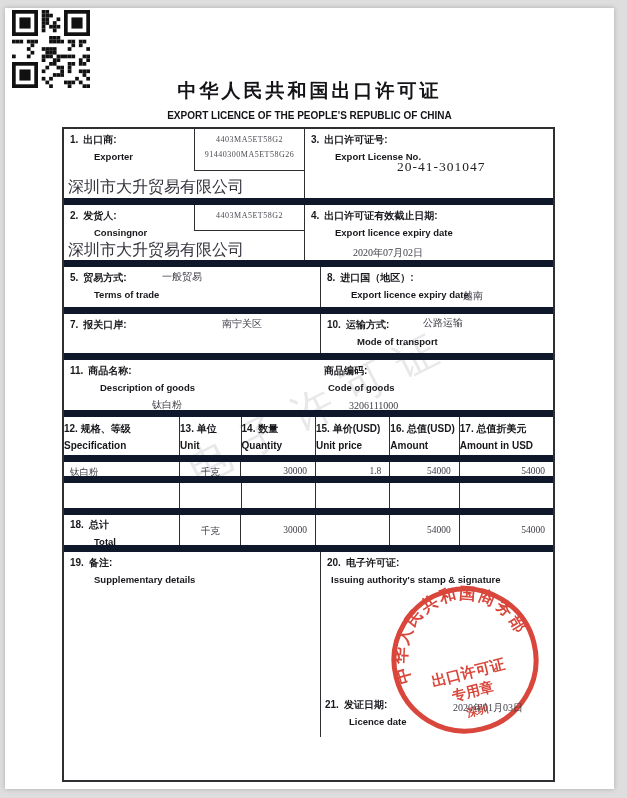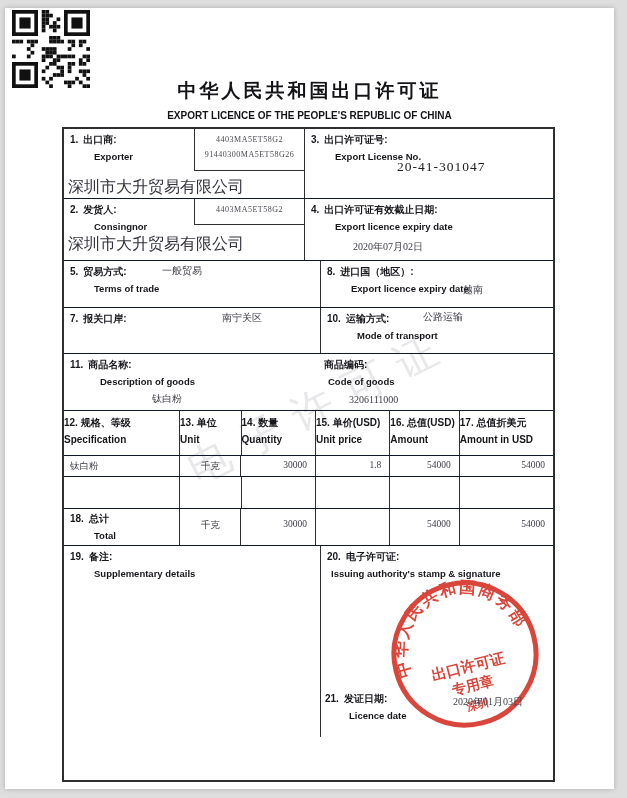--- a/index.html
+++ b/index.html
@@ -11,21 +11,21 @@
   .qr { position:absolute; left:4px; top:2px; }
   .title { position:absolute; left:0; top:70px; width:100%; text-align:center;
            font-size:19px; font-weight:bold; letter-spacing:3px; color:#141418; }
   .subtitle { position:absolute; left:0; top:102px; width:100%; text-align:center;
               font-size:10px; font-weight:bold; color:#141418; }
   .watermark { position:absolute; left:95px; top:370px; width:440px; text-align:center;
                font-size:42px; letter-spacing:16px; color:rgba(140,140,150,.20);
                transform:rotate(-27deg); pointer-events:none; z-index:1; }
   .tbl { position:absolute; left:57px; top:119px; width:493px; height:655px;
          border:2px solid #2e2e33; z-index:2; }
-  .row { display:flex; width:100%; border-top:1px solid #0f172a; }
+  .row { display:flex; width:100%; border-top:7px solid #0f172a; }
   .row:first-child { border-top:none; }
   .cell { position:relative; border-left:1px solid #2e2e33; height:100%; }
   .cell:first-child { border-left:none; }
   .fld { padding:4px 0 0 6px; font-size:10px; color:#17171c; }
   .num { font-weight:bold; margin-right:5px; }
   .zh  { font-weight:bold; }
   .en  { font-weight:bold; font-size:9.5px; margin:4px 0 0 24px; }
   .val { position:absolute; font-size:10px; color:#3c3c46;
          font-family:"Liberation Serif","DejaVu Serif",serif; }
   .lblwrap { display:flex; }

